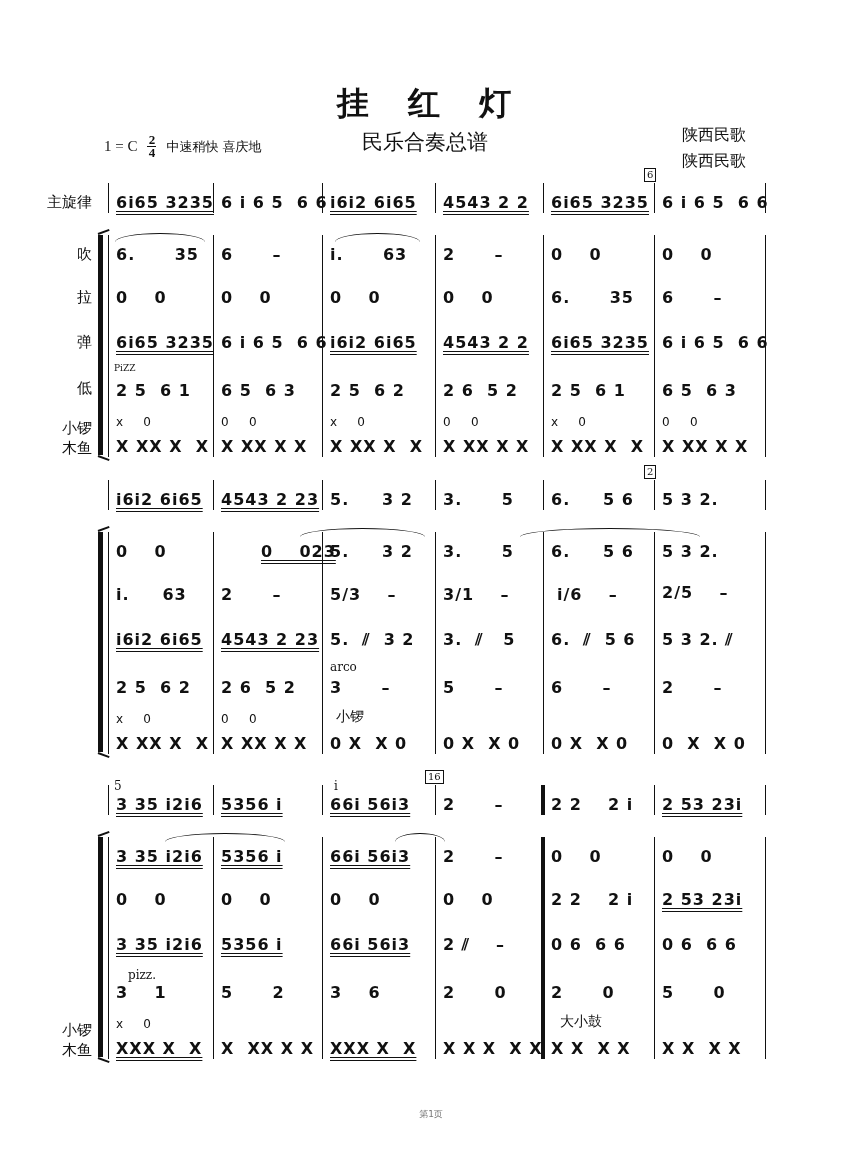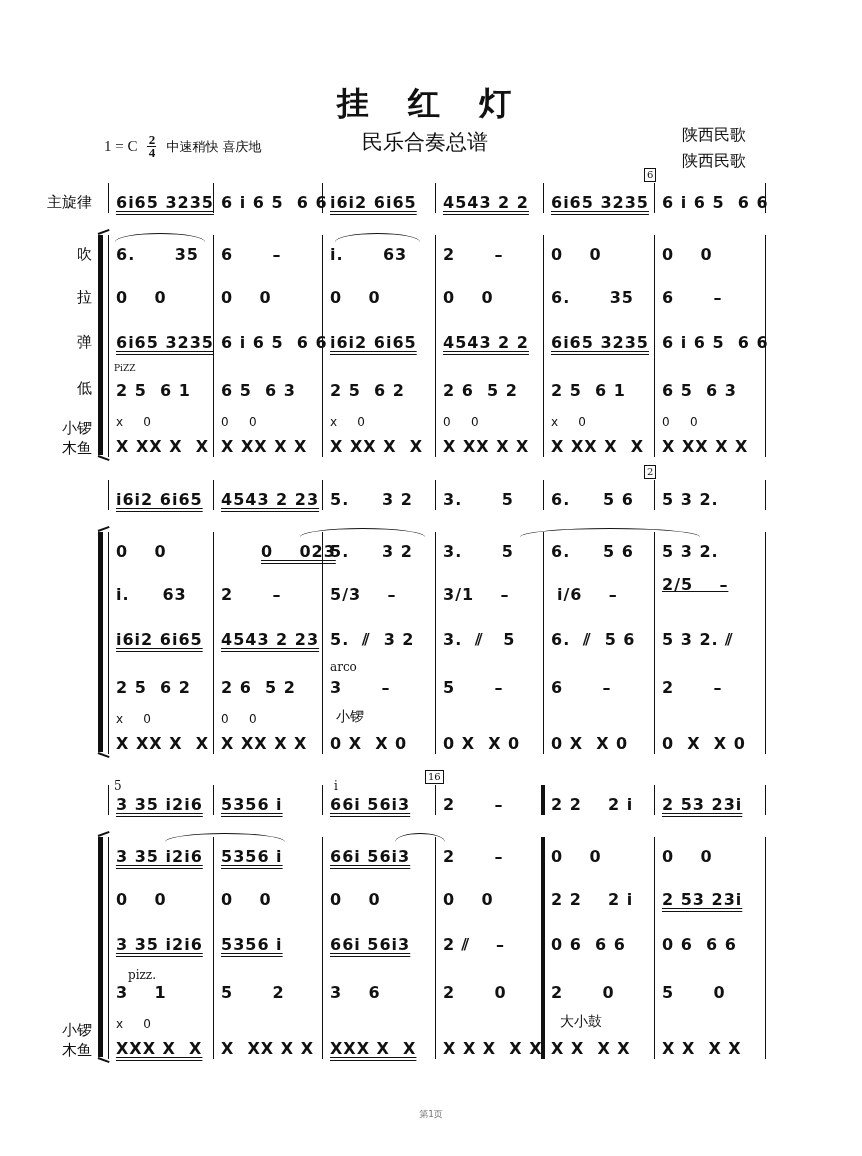--- a/index.html
+++ b/index.html
@@ -161,21 +161,21 @@
       <div class="cell" style="left: 443px; top: 198px;">5      –</div>
       <div class="cell" style="left: 443px; top: 254px;">0 X  X 0</div>
       <div class="cell" style="left: 551px; top: 10px;">6.     5 6</div>
       <div class="cell" style="left: 551px; top: 62px;">6.     5 6</div>
       <div class="cell" style="left: 557px; top: 105px;">i/6    –</div>
       <div class="cell" style="left: 551px; top: 150px;">6.  ⫽  5 6</div>
       <div class="cell" style="left: 551px; top: 198px;">6      –</div>
       <div class="cell" style="left: 551px; top: 254px;">0 X  X 0</div>
       <div class="cell" style="left: 662px; top: 10px;">5 3 2.</div>
       <div class="cell" style="left: 662px; top: 62px;">5 3 2.</div>
-      <div class="cell" style="left: 662px; top: 95px; text-decoration: underline;">2/5    –</div>
+      <div class="cell" style="left: 662px; top: 103px;">2/5    –</div>
       <div class="cell" style="left: 662px; top: 150px;">5 3 2. ⫽</div>
       <div class="cell" style="left: 662px; top: 198px;">2      –</div>
       <div class="cell" style="left: 662px; top: 254px;">0  X  X 0</div>
       <div class="rehearsal" style="left: 644px; top: -15px;">2</div>
       <div class="slur" style="left: 300px; width: 125px; top: 48px;"></div>
       <div class="slur" style="left: 520px; width: 180px; top: 48px;"></div>
       <div class="annot" style="left: 330px; top: 180px;">arco</div>
       <div class="annot" style="left: 336px; top: 228px; font-size: 14px;">小锣</div>
     </div>
     <div class="system" style="top: 785px; height: 300px;">

